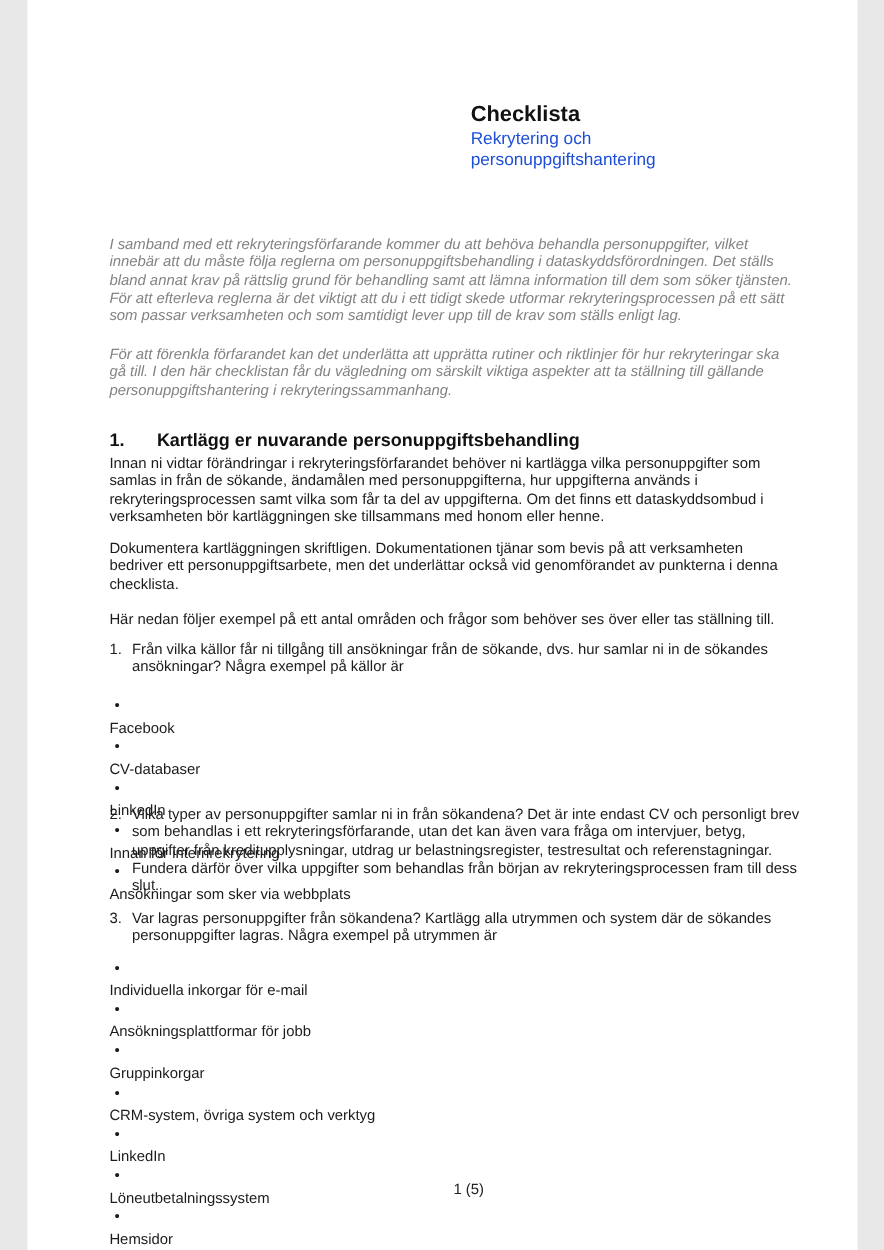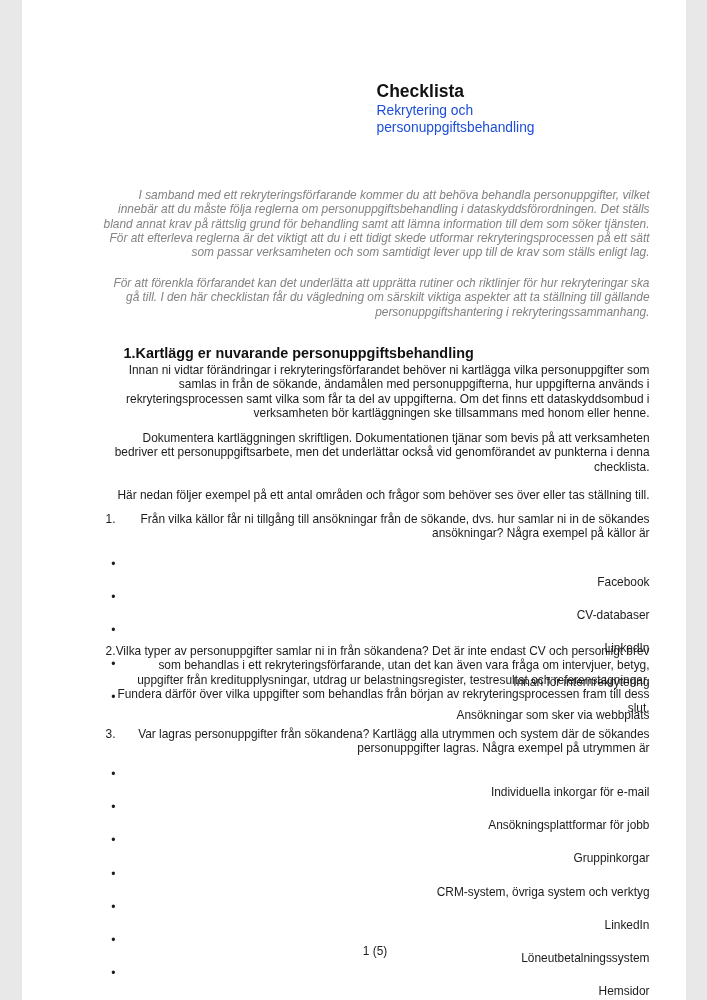--- a/index.html
+++ b/index.html
@@ -9,21 +9,21 @@
     width: 664px;
     height: 1000px;
     margin: 0 auto;
     background: var(--page-bg, #ffffff);
     font-family: "Liberation Sans", sans-serif;
     color: var(--body-text, #1c1c1c);
     font-size: 11.9px;
     line-height: 14.3px;
     overflow: hidden;
   }
-  .abs { position: absolute; left: 76px; width: 552px; text-align: right; }
+  .abs { position: absolute; left: 66px; width: 552px; }
 
   
   .title-block { position: absolute; left: 355px; top: 81px; width: 280px; }
   .doc-title { font-size: 17.5px; font-weight: bold; line-height: 21px; color: #111; }
   .doc-subtitle { font-size: 13.8px; line-height: 17.2px; color: #1d4ed8; }
 
   
   .intro { color: var(--intro-text, #828282); font-style: italic; }
 
   
@@ -47,21 +47,21 @@
   }
 </style>
 </head>
 <body>
 
 <div class="page" style="--page-bg: #ffffff; --body-text: #1c1c1c; --intro-text: #828282;">
 
   <header class="title-block">
     <div class="doc-title">Checklista</div>
     <div class="doc-subtitle">Rekrytering och</div>
-    <div class="doc-subtitle">personuppgiftsbehandling</div>
+    <div class="doc-subtitle">personuppgiftshantering</div>
   </header>
 
   <p class="abs intro" style="top:188px">I samband med ett rekryteringsförfarande kommer du att behöva behandla personuppgifter, vilket innebär att du måste följa reglerna om personuppgiftsbehandling i dataskyddsförordningen. Det ställs bland annat krav på rättslig grund för behandling samt att lämna information till dem som söker tjänsten. För att efterleva reglerna är det viktigt att du i ett tidigt skede utformar rekryteringsprocessen på ett sätt som passar verksamheten och som samtidigt lever upp till de krav som ställs enligt lag.</p>
   <p class="abs intro" style="top:276px">För att förenkla förfarandet kan det underlätta att upprätta rutiner och riktlinjer för hur rekryteringar ska gå till. I den här checklistan får du vägledning om särskilt viktiga aspekter att ta ställning till gällande personuppgiftshantering i rekryteringssammanhang.</p>
 
   <div class="abs section-heading" style="top:344px">
     <span class="h-num">1.</span>
     <span class="h-text">Kartlägg er nuvarande personuppgiftsbehandling</span>
   </div>
 

